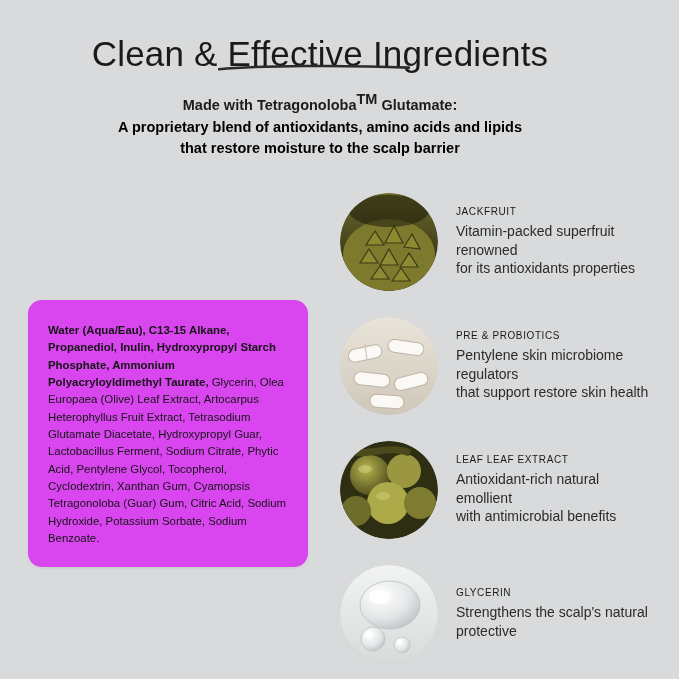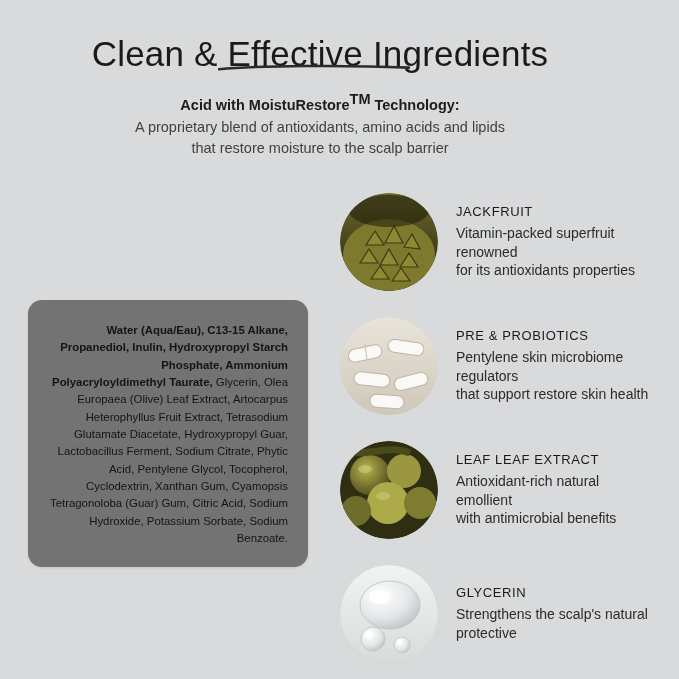--- a/index.html
+++ b/index.html
@@ -47,36 +47,35 @@
     margin-top: 16px;
     line-height: 1.42;
   }
   .subtitle-strong {
     font-size: 14.5px;
     font-weight: 700;
     color: #1c1c1c;
   }
   .subtitle-line {
     font-size: 14.5px;
-    font-weight: 400;
-    color: #404040;
+    font-weight: 700;
+    color: #000000;
   }
 
   
   .ingredients-card {
     position: absolute;
     left: 28px;
     top: 300px;
     width: 280px;
-    background: #737373;
+    background: #d946ef;
     border-radius: 14px;
     padding: 22px 20px 20px 20px;
     box-sizing: border-box;
     box-shadow: 0 1px 3px rgba(0,0,0,0.08);
-    text-align: right;
   }
   .ingredients-text {
     font-size: 11.4px;
     line-height: 1.52;
     color: #141414;
     margin: 0;
   }
   .ingredients-text b {
     font-weight: 700;
   }
@@ -101,21 +100,21 @@
     flex: 0 0 98px;
     overflow: hidden;
     position: relative;
     background: #cfcfcf;
   }
   .thumb svg { display: block; }
   .item-text {
     padding-left: 18px;
   }
   .item-title {
-    font-size: 13px;
+    font-size: 10px;
     font-weight: 400;
     letter-spacing: 0.6px;
     color: #1a1a1a;
     margin: 0 0 5px 0;
   }
   .item-desc {
     font-size: 14px;
     line-height: 1.35;
     color: #2b2b2b;
     margin: 0;
@@ -130,21 +129,21 @@
   <div class="header">
     <h1 class="title">
       <span>Clean &amp; Effective Ingredients</span>
       <svg class="title-underline" viewBox="0 0 192 7" preserveAspectRatio="none">
         <path d="M1 5.2 C 40 1.4, 130 1.0, 191 3.6" stroke="#2b2b2b" stroke-width="2.6" fill="none" stroke-linecap="round"></path>
       </svg>
     </h1>
 
     <div class="subtitle-wrap">
       <div>
-        <span class="subtitle-strong">Acid with MoistuRestore</span><sup class="subtitle-strong">TM</sup><span class="subtitle-strong"> Technology:</span>
+        <span class="subtitle-strong">Made with Tetragonoloba</span><sup class="subtitle-strong">TM</sup><span class="subtitle-strong"> Glutamate:</span>
       </div>
       <div class="subtitle-line">A proprietary blend of antioxidants, amino acids and lipids</div>
       <div class="subtitle-line">that restore moisture to the scalp barrier</div>
     </div>
   </div>
 
   <div class="ingredients-card">
     <p class="ingredients-text"><b>Water (Aqua/Eau), C13-15 Alkane, Propanediol, Inulin, Hydroxypropyl Starch Phosphate, Ammonium Polyacryloyldimethyl Taurate,</b><span> Glycerin, Olea Europaea (Olive) Leaf Extract, Artocarpus Heterophyllus Fruit Extract, Tetrasodium Glutamate Diacetate, Hydroxypropyl Guar, Lactobacillus Ferment, Sodium Citrate, Phytic Acid, Pentylene Glycol, Tocopherol, Cyclodextrin, Xanthan Gum, Cyamopsis Tetragonoloba (Guar) Gum, Citric Acid, Sodium Hydroxide, Potassium Sorbate, Sodium Benzoate.</span></p>
   </div>
 

